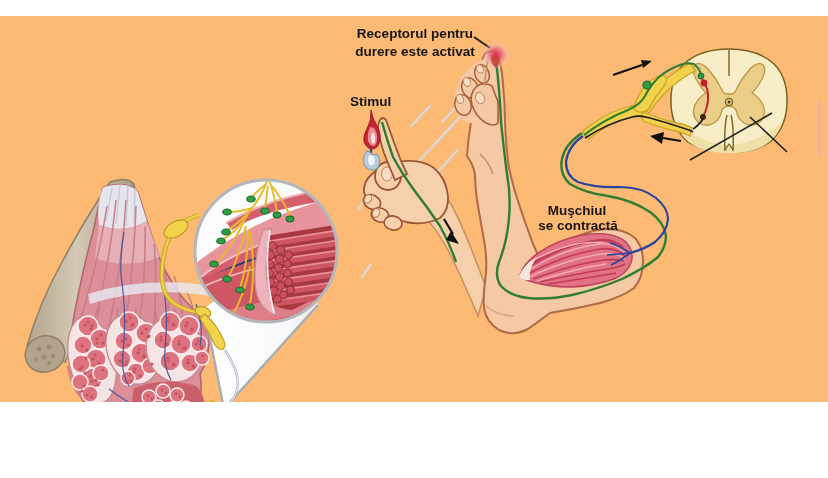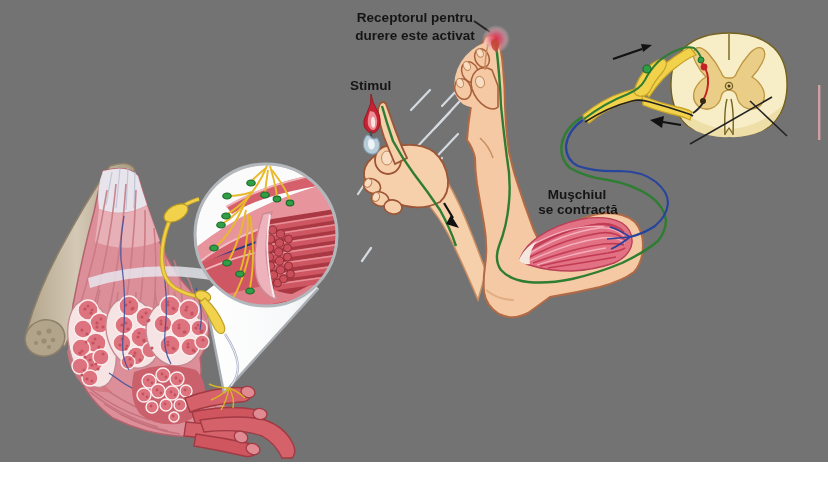--- a/index.html
+++ b/index.html
@@ -1,17 +1,17 @@
 <!DOCTYPE html>
 <html><head>
 <meta charset="utf-8">
 <style>
 html,body{margin:0;padding:0;background:#fff;}
-#stage{position:relative;width:828px;height:462px;overflow:hidden;background:#737373;
-font-family:"Liberation Sans",sans-serif;}
+#stage{position:relative;width:828px;height:386px;overflow:hidden;background:#fdba74;
+font-family:"Liberation Sans",sans-serif;margin-top:16px;}
 </style>
 </head>
 <body>
 <div id="stage">
 <svg width="828" height="478" viewBox="0 0 828 478">
 <defs>
 <radialGradient id="pain" cx="50%" cy="50%" r="50%">
   <stop offset="0%" stop-color="#d92a48" stop-opacity="0.95"></stop>
   <stop offset="40%" stop-color="#e25a74" stop-opacity="0.8"></stop>
   <stop offset="70%" stop-color="#eda0b0" stop-opacity="0.5"></stop>

